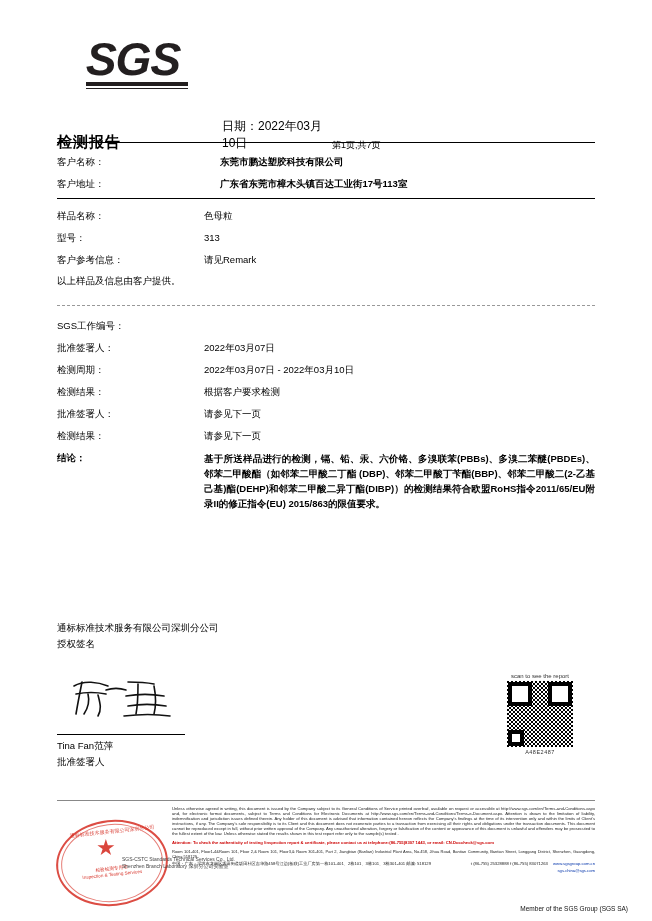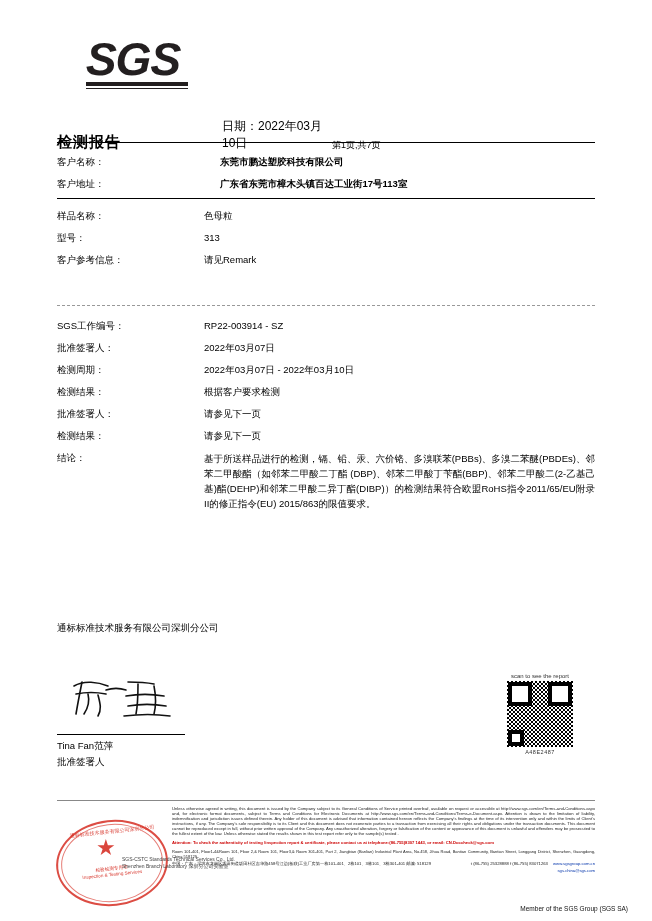--- a/index.html
+++ b/index.html
@@ -364,28 +364,28 @@
       <div class="fvalue">色母粒</div>
     </div>
     <div class="frow">
       <div class="flabel">型号：</div>
       <div class="fvalue">313</div>
     </div>
     <div class="frow">
       <div class="flabel">客户参考信息：</div>
       <div class="fvalue">请见Remark</div>
     </div>
+    <div class="note">以上样品及信息由客户提供。</div>
   </div>
 
   <div class="rule-dashed" style="top:305px;"></div>
 
   <div class="fields" style="top:319px;">
     <div class="frow">
       <div class="flabel">SGS工作编号：</div>
-      <div class="fvalue">RP22-003914 - SZ</div>
     </div>
     <div class="frow">
       <div class="flabel">批准签署人：</div>
       <div class="fvalue">2022年03月07日</div>
     </div>
     <div class="frow">
       <div class="flabel">检测周期：</div>
       <div class="fvalue">2022年03月07日 - 2022年03月10日</div>
     </div>
     <div class="frow">
@@ -393,28 +393,29 @@
       <div class="fvalue">根据客户要求检测</div>
     </div>
     <div class="frow">
       <div class="flabel">批准签署人：</div>
       <div class="fvalue">请参见下一页</div>
     </div>
     <div class="frow">
       <div class="flabel">检测结果：</div>
       <div class="fvalue">请参见下一页</div>
     </div>
-    <div class="frow" style="margin-top:8px;">
+    <div class="frow" style="margin-top:8px;font-weight:bold;">
       <div class="flabel">结论：</div>
       <div class="fvalue conclusion">基于所送样品进行的检测，镉、铅、汞、六价铬、多溴联苯(PBBs)、多溴二苯醚(PBDEs)、邻苯二甲酸酯（如邻苯二甲酸二丁酯 (DBP)、邻苯二甲酸丁苄酯(BBP)、邻苯二甲酸二(2-乙基己基)酯(DEHP)和邻苯二甲酸二异丁酯(DIBP)）的检测结果符合欧盟RoHS指令2011/65/EU附录II的修正指令(EU) 2015/863的限值要求。</div>
     </div>
   </div>
 
   <div class="sig-block">
     <div>通标标准技术服务有限公司深圳分公司</div>
+    <div>授权签名</div>
   </div>
 
   <div class="sig-img">
     <svg width="110" height="46" viewBox="0 0 110 46">
       <g fill="none" stroke="#111" stroke-width="1.6" stroke-linecap="round">
         <path d="M6 10 C16 4, 30 6, 40 10"></path>
         <path d="M14 6 C12 16, 10 26, 8 38"></path>
         <path d="M8 18 C18 16, 28 16, 38 18"></path>
         <path d="M20 18 C22 26, 20 32, 16 38"></path>
         <path d="M30 19 C32 27, 34 33, 30 40"></path>

